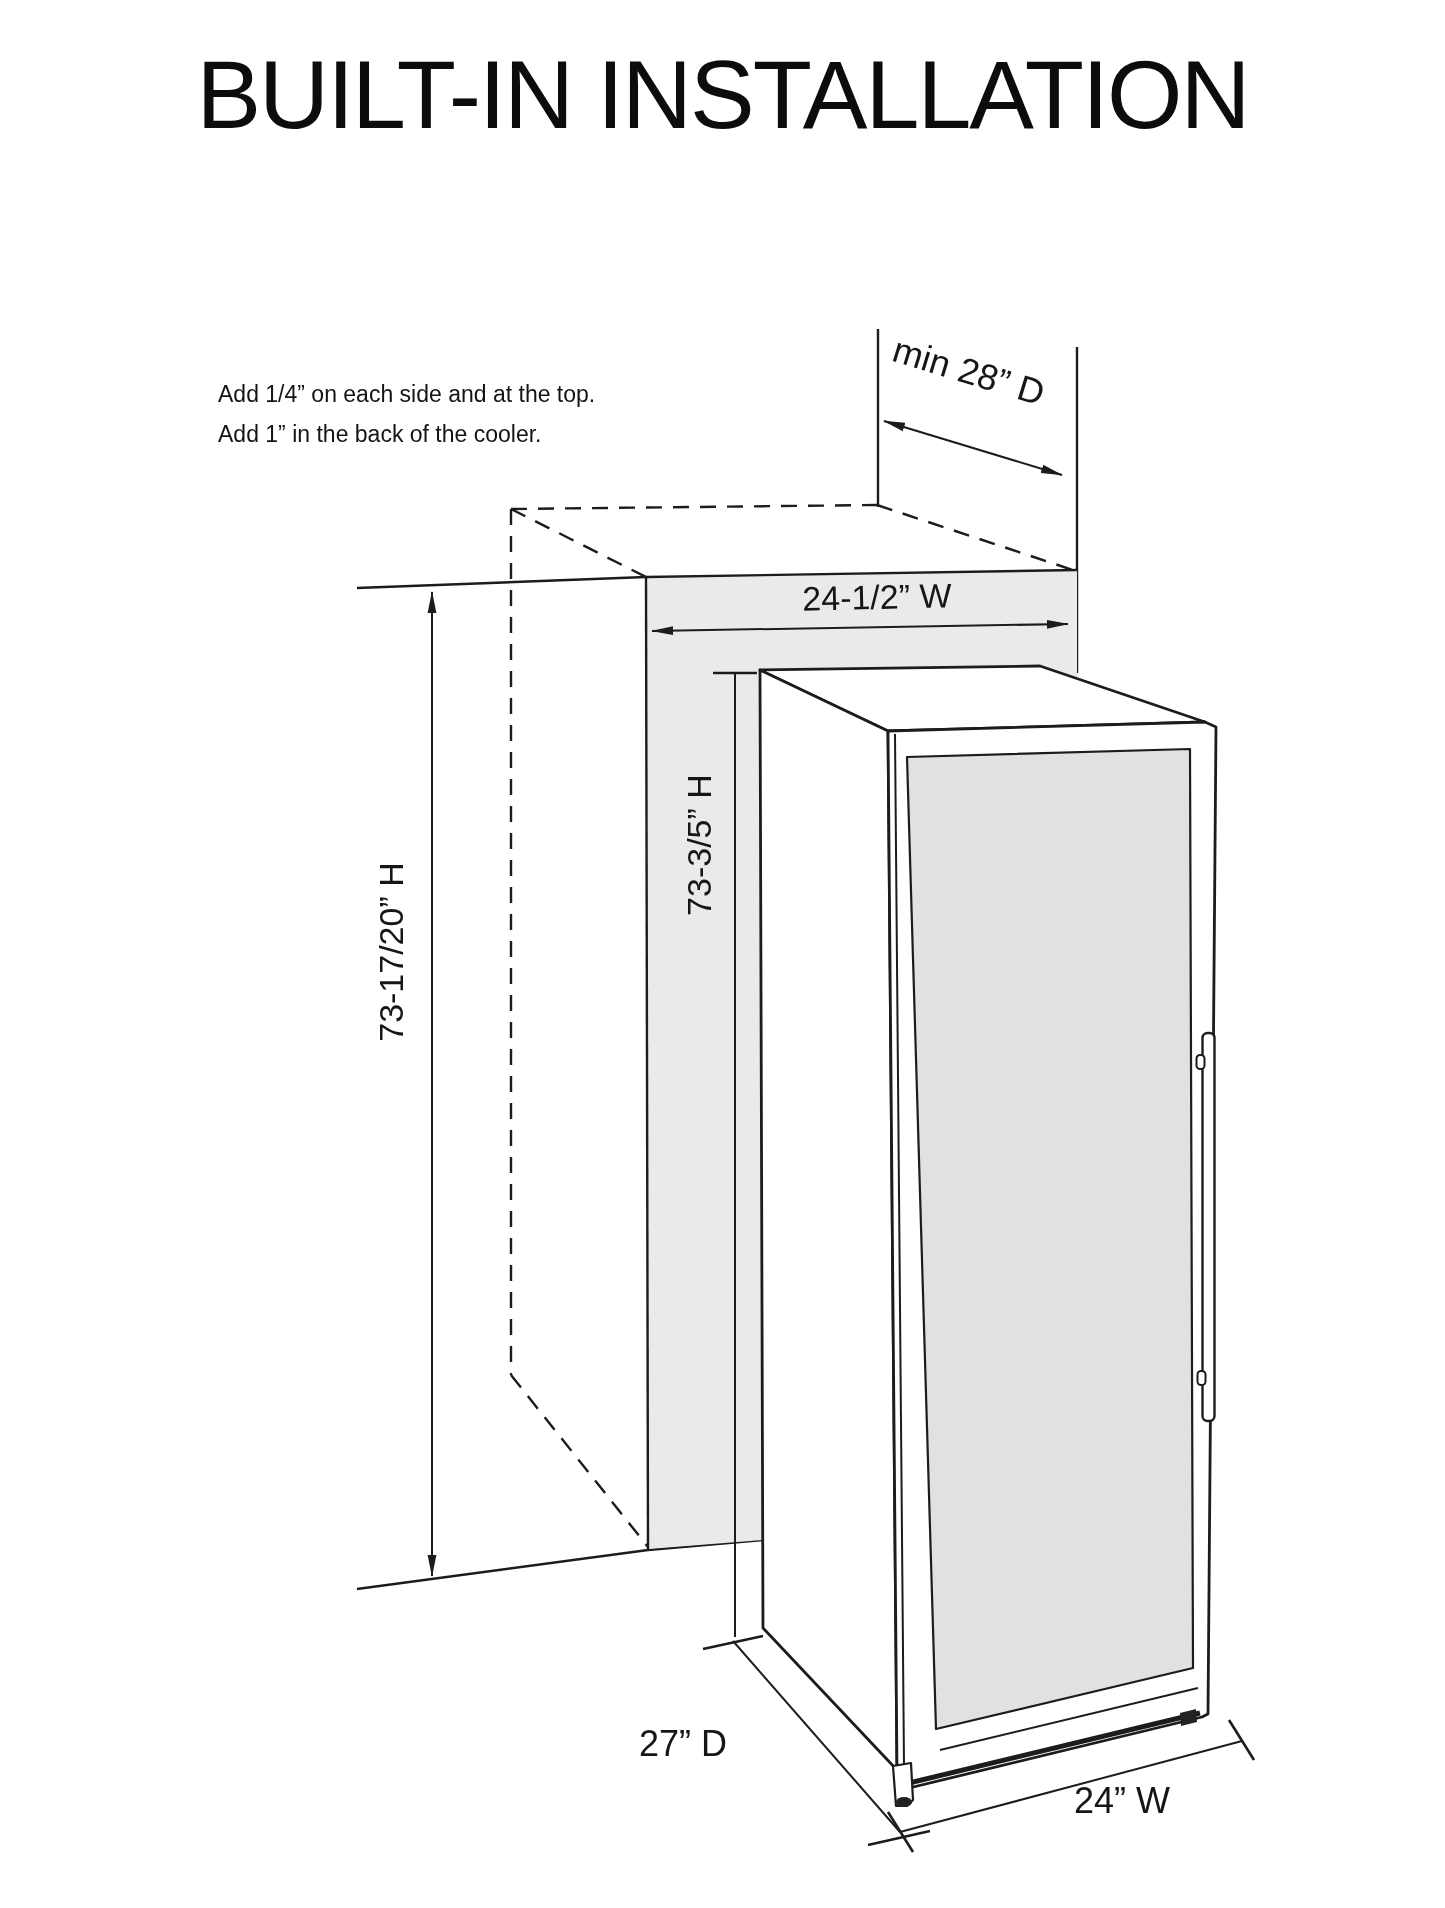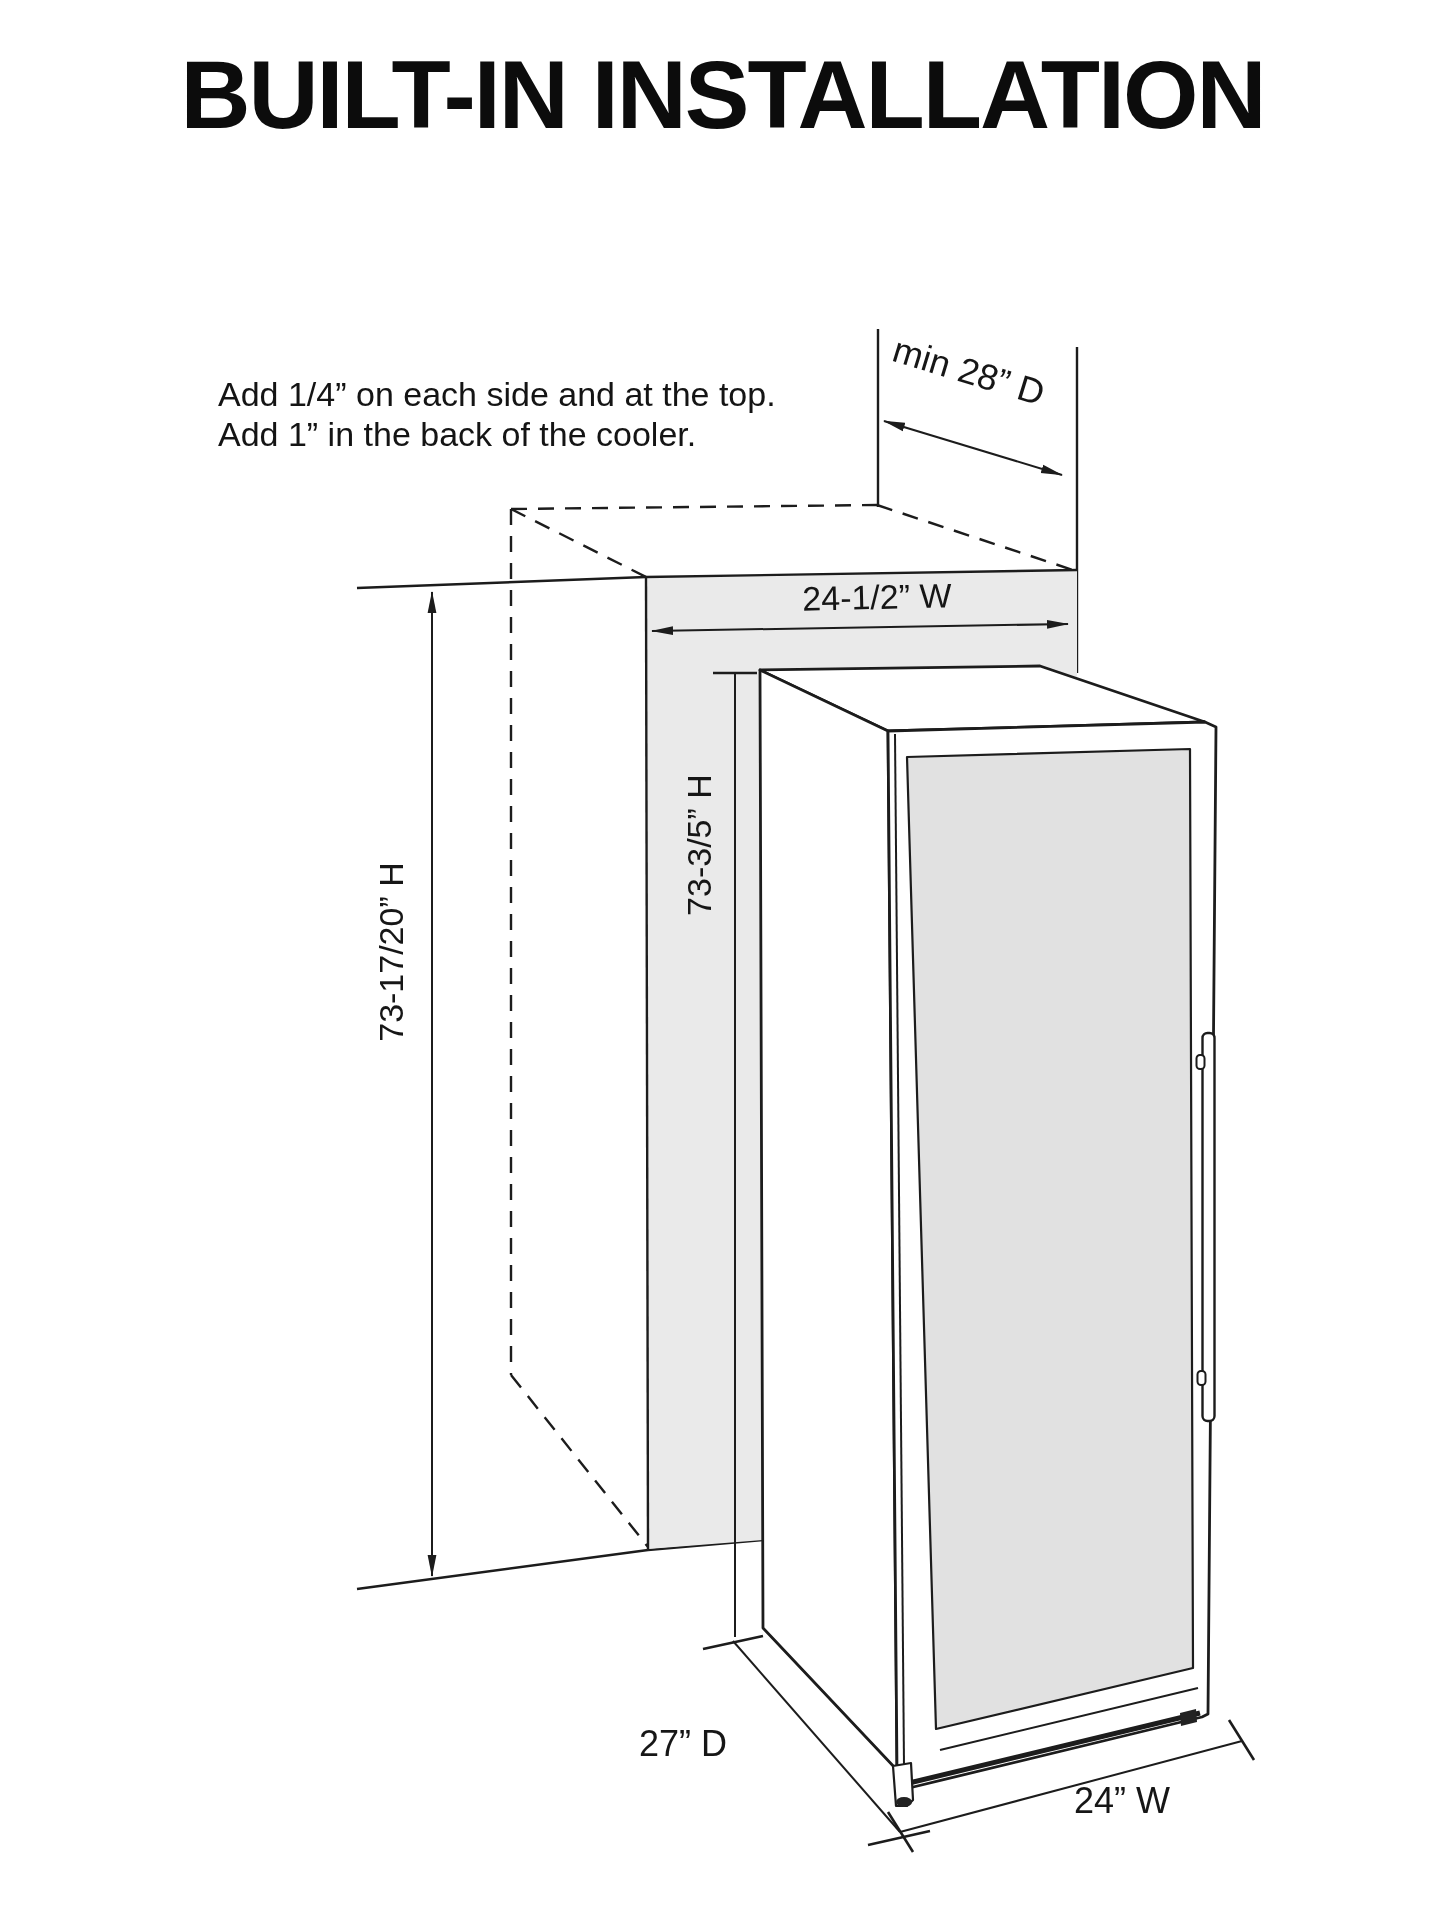--- a/index.html
+++ b/index.html
@@ -1,20 +1,20 @@
 <!DOCTYPE html>
 <html><head>
 <meta charset="utf-8">
 <style>
   html,body{margin:0;padding:0;background:#ffffff;}
   #page{position:relative;width:1445px;height:1908px;background:#ffffff;overflow:hidden;
         font-family:"Liberation Sans",sans-serif;}
   #title{position:absolute;left:0;right:0;top:56px;text-align:center;
-         font-weight:bold;font-size:97px;line-height:77px;letter-spacing:-2px;color:#0c0c0c;}
-  #notes{position:absolute;left:218px;top:374px;font-size:34px;line-height:40px;color:#141414;}
+         font-weight:normal;font-size:97px;line-height:77px;letter-spacing:-2px;color:#0c0c0c;}
+  #notes{position:absolute;left:218px;top:374px;font-size:23px;line-height:40px;color:#141414;}
   svg{position:absolute;left:0;top:0;}
   .dimlabel{font-family:"Liberation Sans",sans-serif;font-size:34px;fill:#161616;}
   .dimlabel-big{font-family:"Liberation Sans",sans-serif;font-size:36px;fill:#161616;}
 </style>
 </head>
 <body>
 
 <div id="page">
 
   <div id="title">

